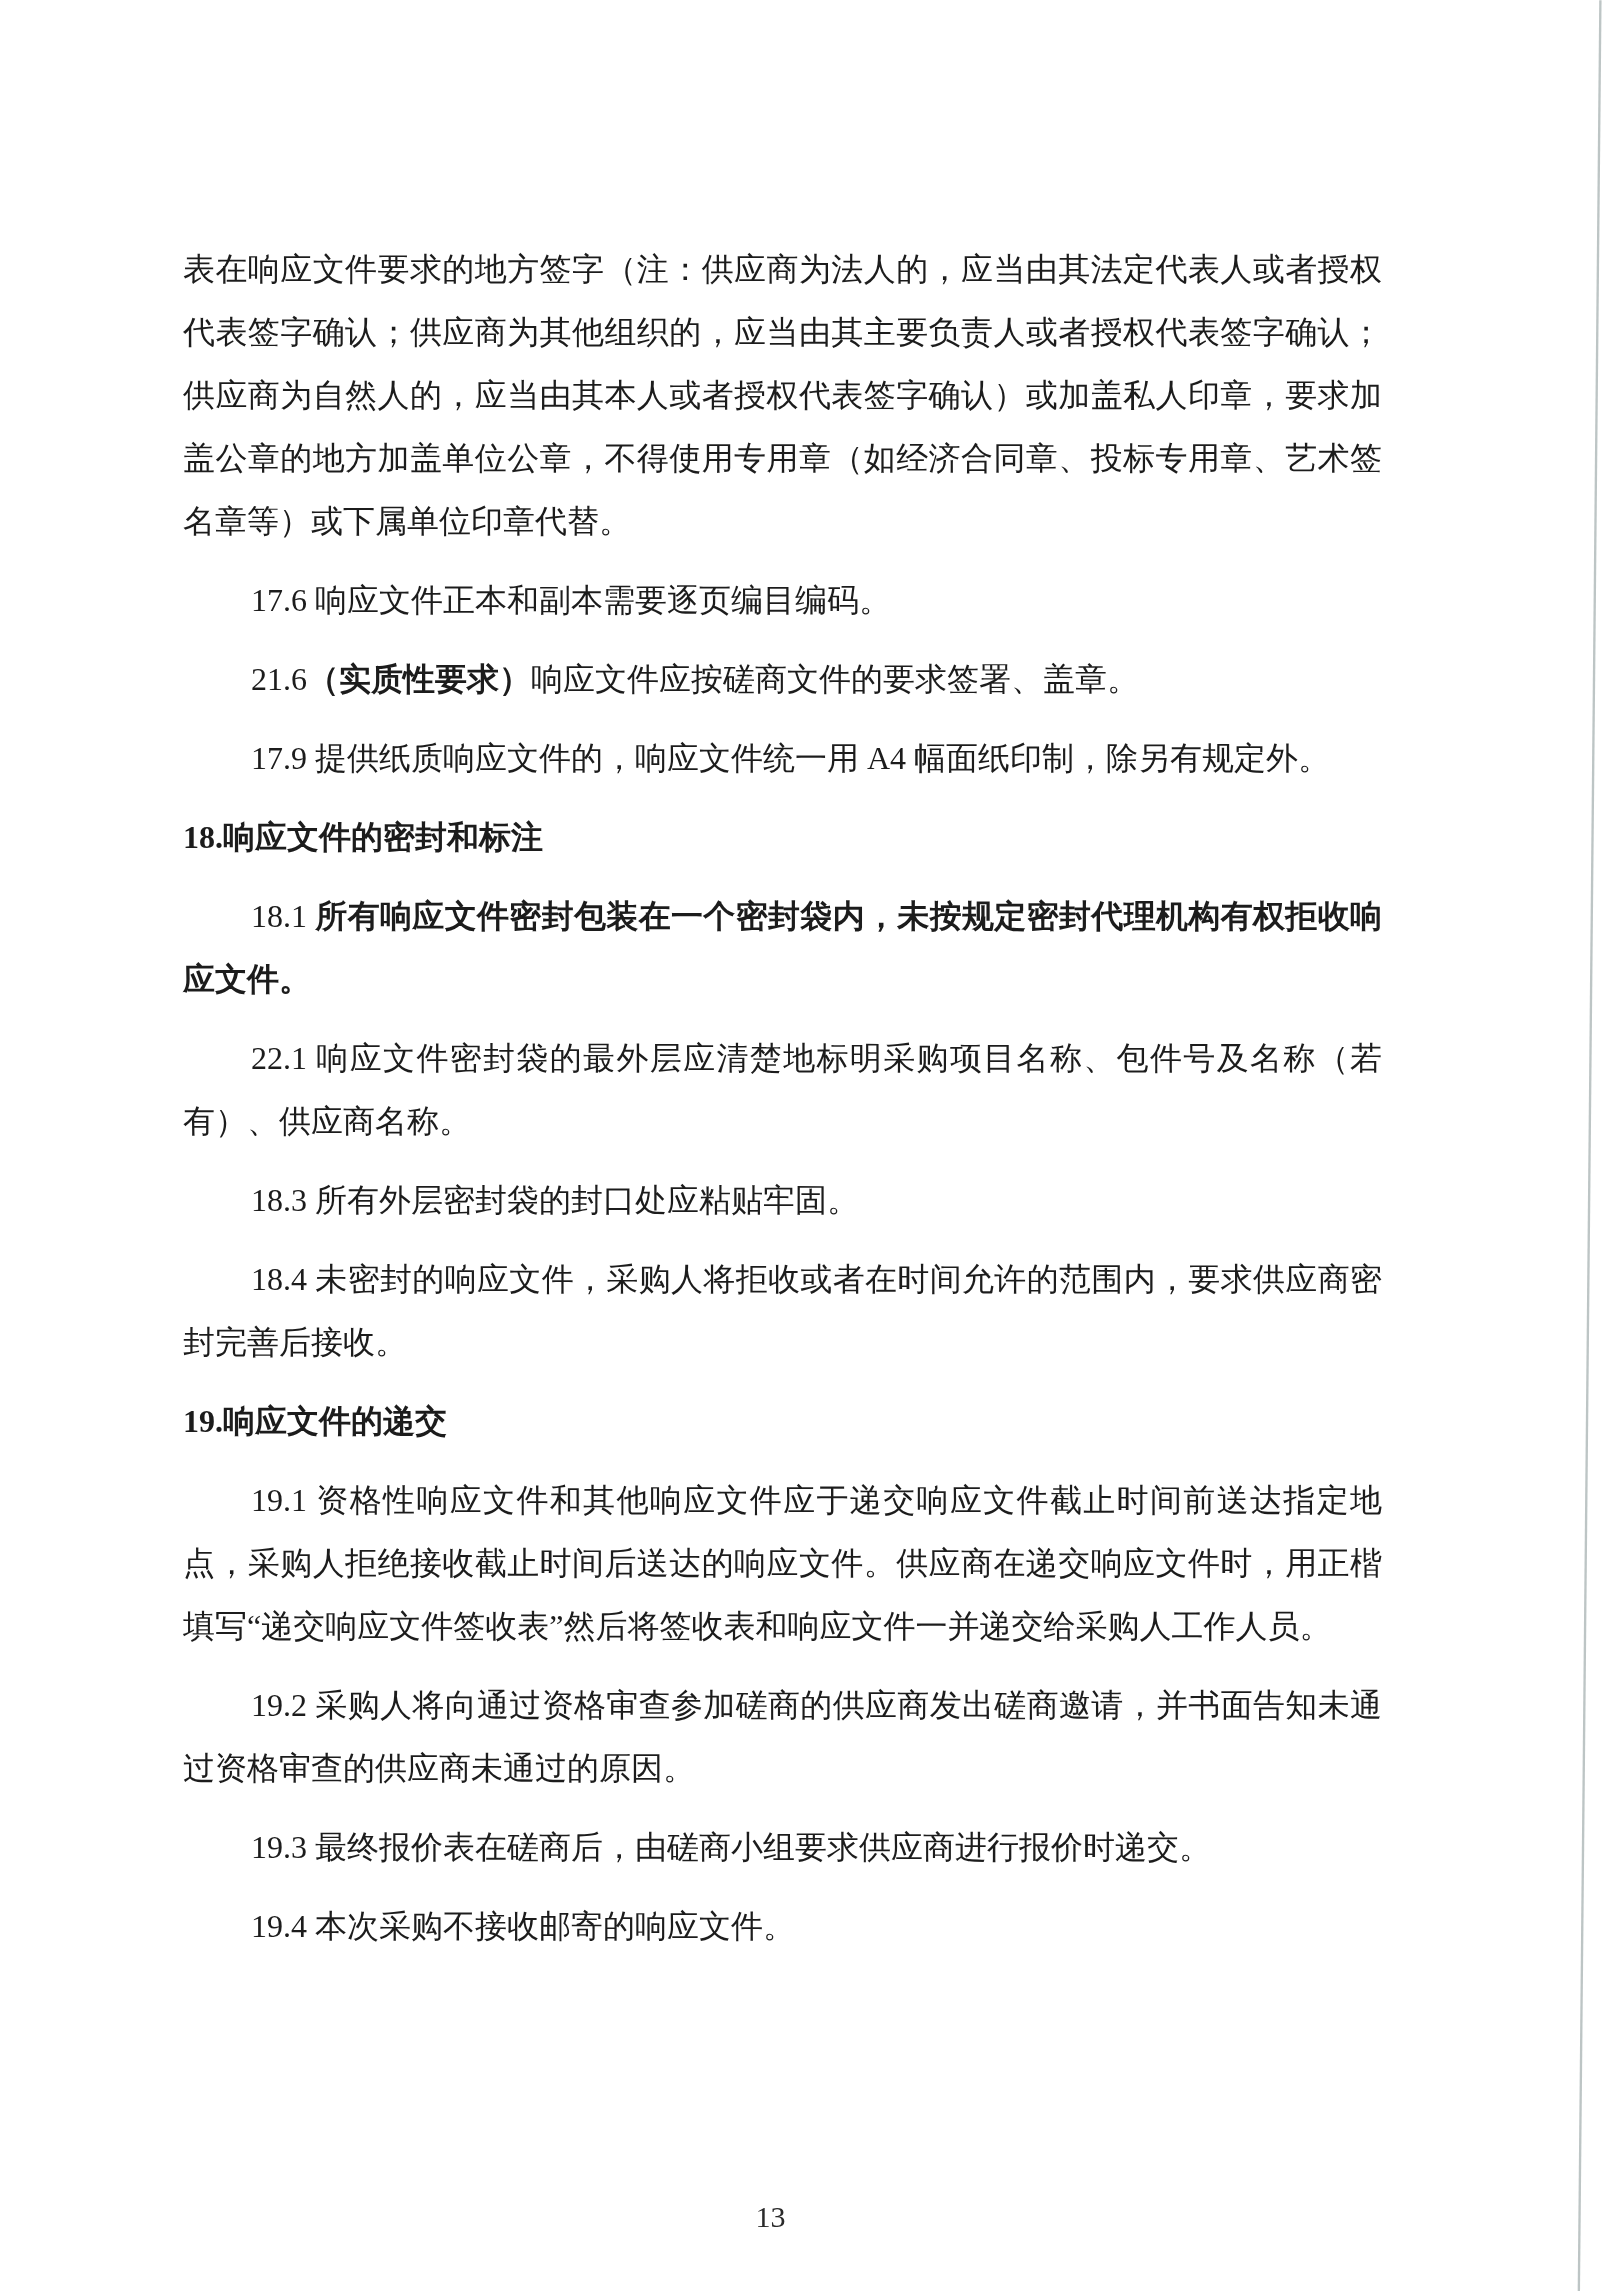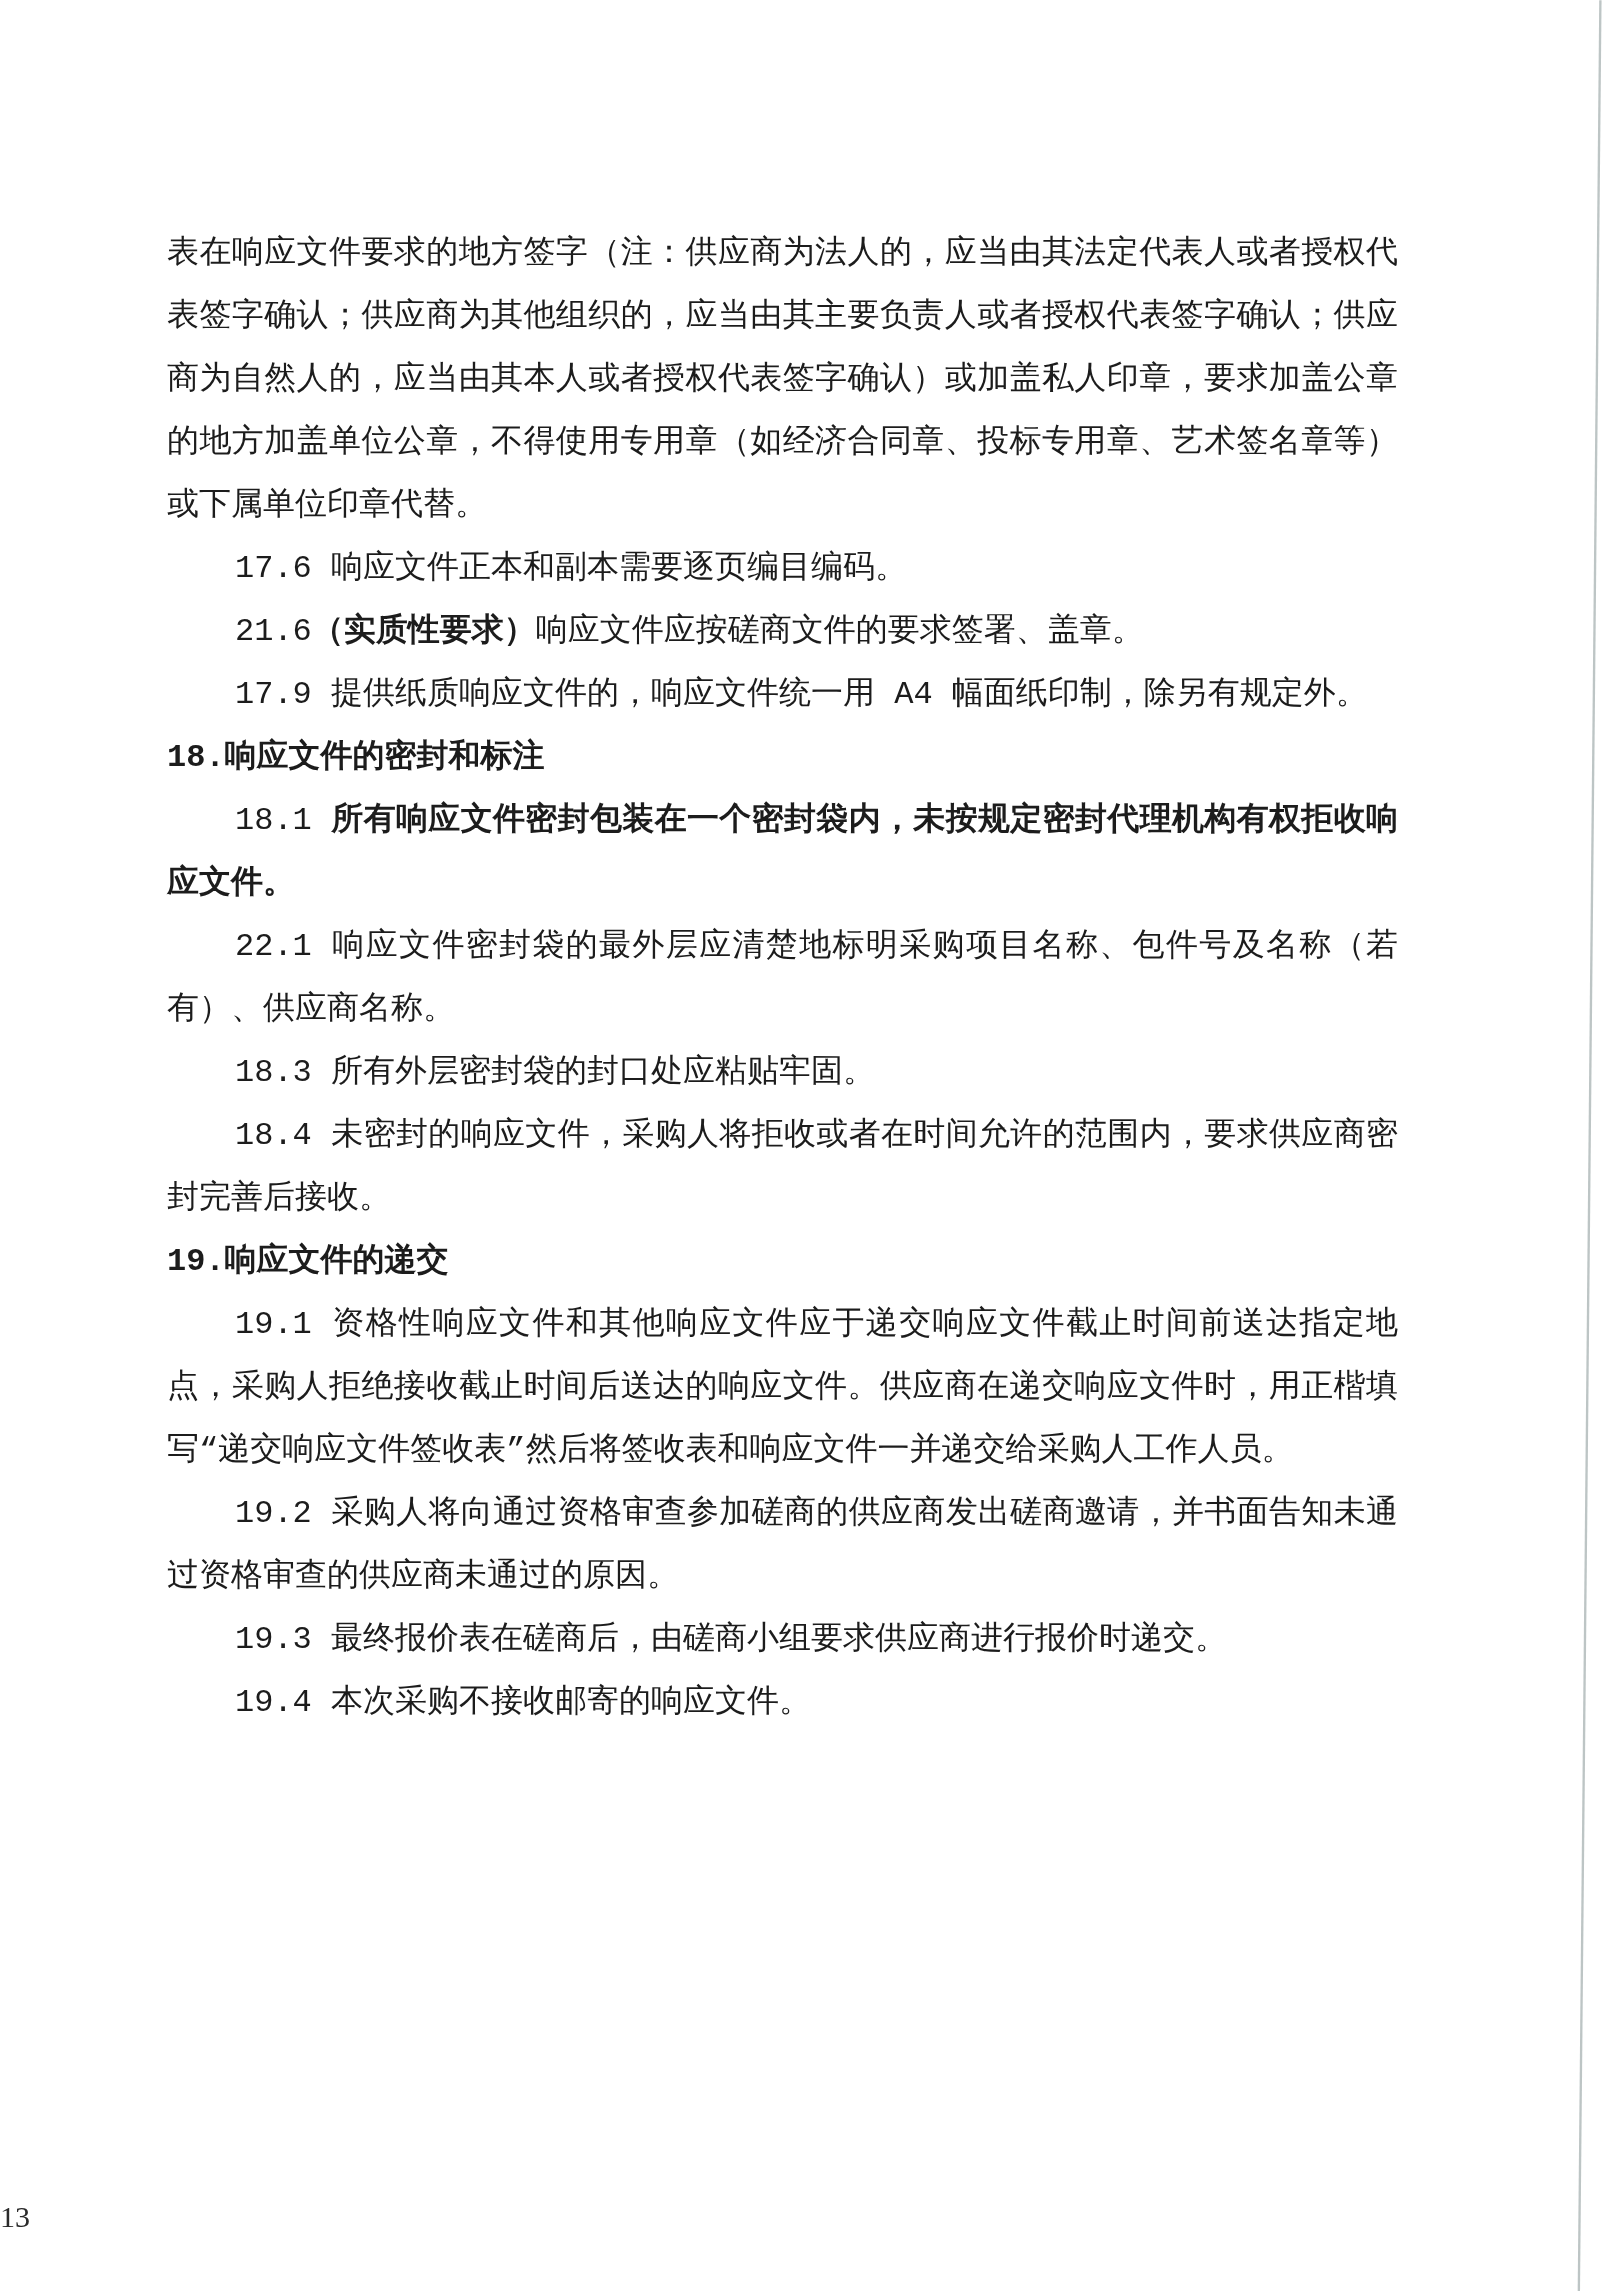--- a/index.html
+++ b/index.html
@@ -22,33 +22,32 @@
     left: 167px;
     top: 222px;
     width: 1231px;
     font-size: 32px;
     line-height: 63px;
     color: #1c1c1c;
     text-align: justify;
     text-justify: inter-character;
   }
   .para {
-    margin: 0;
+    margin: 16px;
     padding: 0;
-    font-family: Liberation Mono, monospace;
   }
   .para.indent { text-indent: 68px; }
   .para.heading { font-weight: 700; }
   .b { font-weight: 700; }
   .page-number {
     position: absolute;
     left: 0;
     top: 2197px;
     width: 1541px;
-    text-align: left;
+    text-align: center;
     font-size: 30px;
     line-height: 39px;
     color: #2a2a2a;
   }
 </style>
 </head>
 <body>
 
 <div class="page" style="background: rgb(255, 255, 255);">
 

